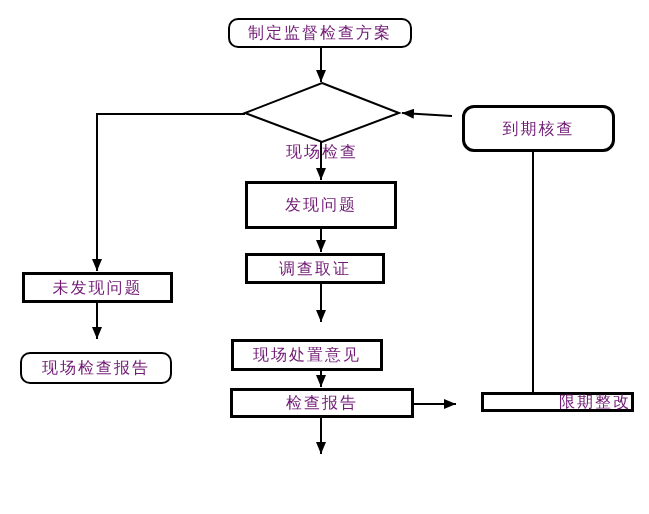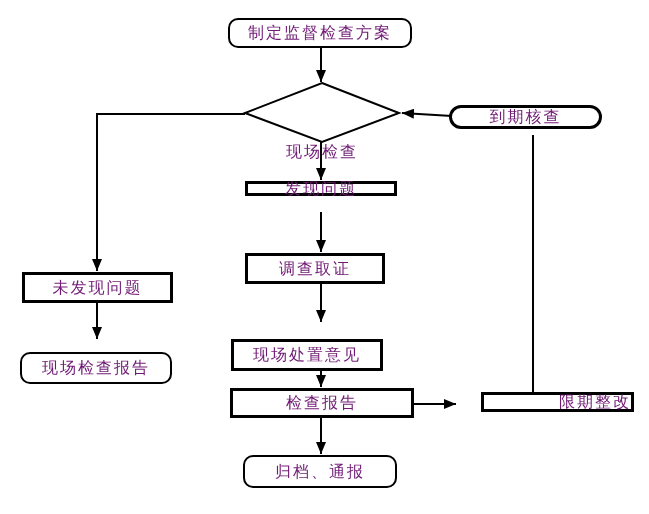--- a/index.html
+++ b/index.html
@@ -43,22 +43,22 @@
     border-radius: 10px;
   }
   .diamond-label {
     position: absolute;
     background: transparent;
     border: none;
     margin-top: 40px;
   }
   
   #n-plan            { left: 228px; top: 18px;  width: 184px; height: 30px; }
-  #n-due-verify      { left: 449px; top: 105px; width: 153px; height: 24px; border-radius: 12px; }
-  #n-found-problem   { left: 245px; top: 181px; width: 152px; height: 15px; }
+  #n-due-verify      { left: 462px; top: 105px; width: 153px; height: 47px; border-radius: 12px; }
+  #n-found-problem   { left: 245px; top: 181px; width: 152px; height: 48px; }
   #n-investigate     { left: 245px; top: 253px; width: 140px; height: 31px; }
   #n-onsite-opinion  { left: 231px; top: 323px; width: 152px; height: 32px; margin-top: 16px; }
   #n-inspection-rpt  { left: 230px; top: 388px; width: 184px; height: 30px; }
   #n-archive         { left: 243px; top: 455px; width: 154px; height: 33px; }
   #n-no-problem      { left: 22px;  top: 272px; width: 151px; height: 31px; }
   #n-onsite-report   { left: 20px;  top: 340px; width: 152px; height: 32px; margin-top: 12px; }
   #n-rectify         { left: 481px; top: 392px; width: 153px; height: 20px; justify-content: flex-end; }
   #n-onsite-check    { left: 252px; top: 98px;  width: 140px; height: 28px; }
 </style>
 </head>
@@ -119,23 +119,20 @@
   </div>
 
   <div class="node rect" id="n-onsite-opinion">
     <span>现场处置意见</span>
   </div>
 
   <div class="node rect" id="n-inspection-rpt">
     <span>检查报告</span>
   </div>
 
-  <div class="node round" id="n-archive">
-    <span>归档、通报</span>
-  </div>
 
   <div class="node rect" id="n-no-problem">
     <span>未发现问题</span>
   </div>
 
   <div class="node round" id="n-onsite-report">
     <span>现场检查报告</span>
   </div>
 
   <div class="node rect" id="n-rectify">

